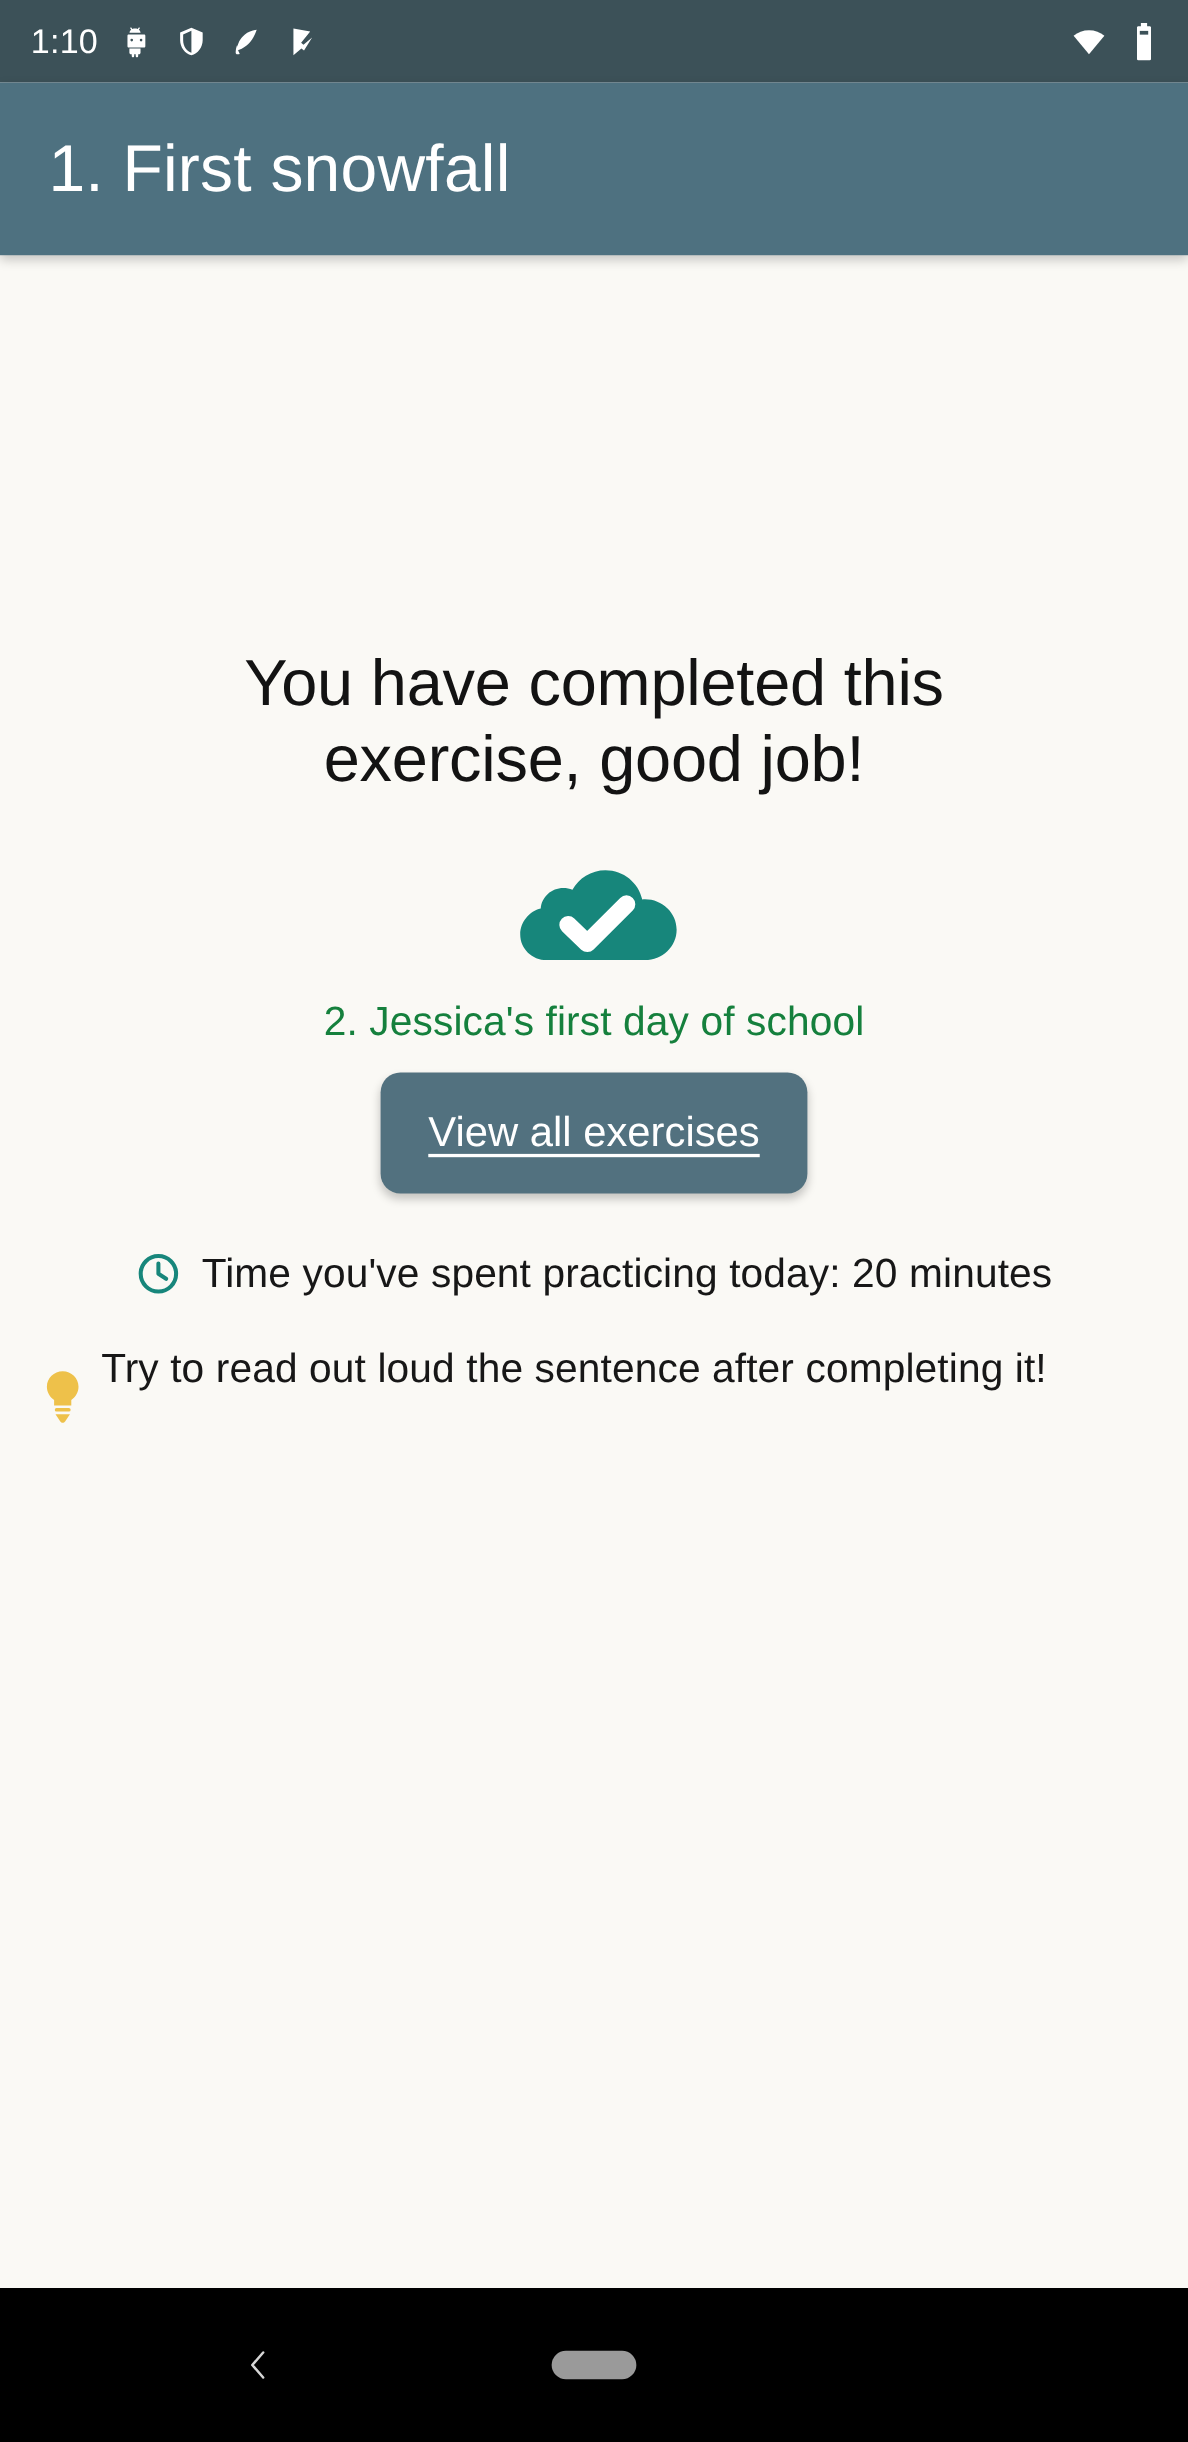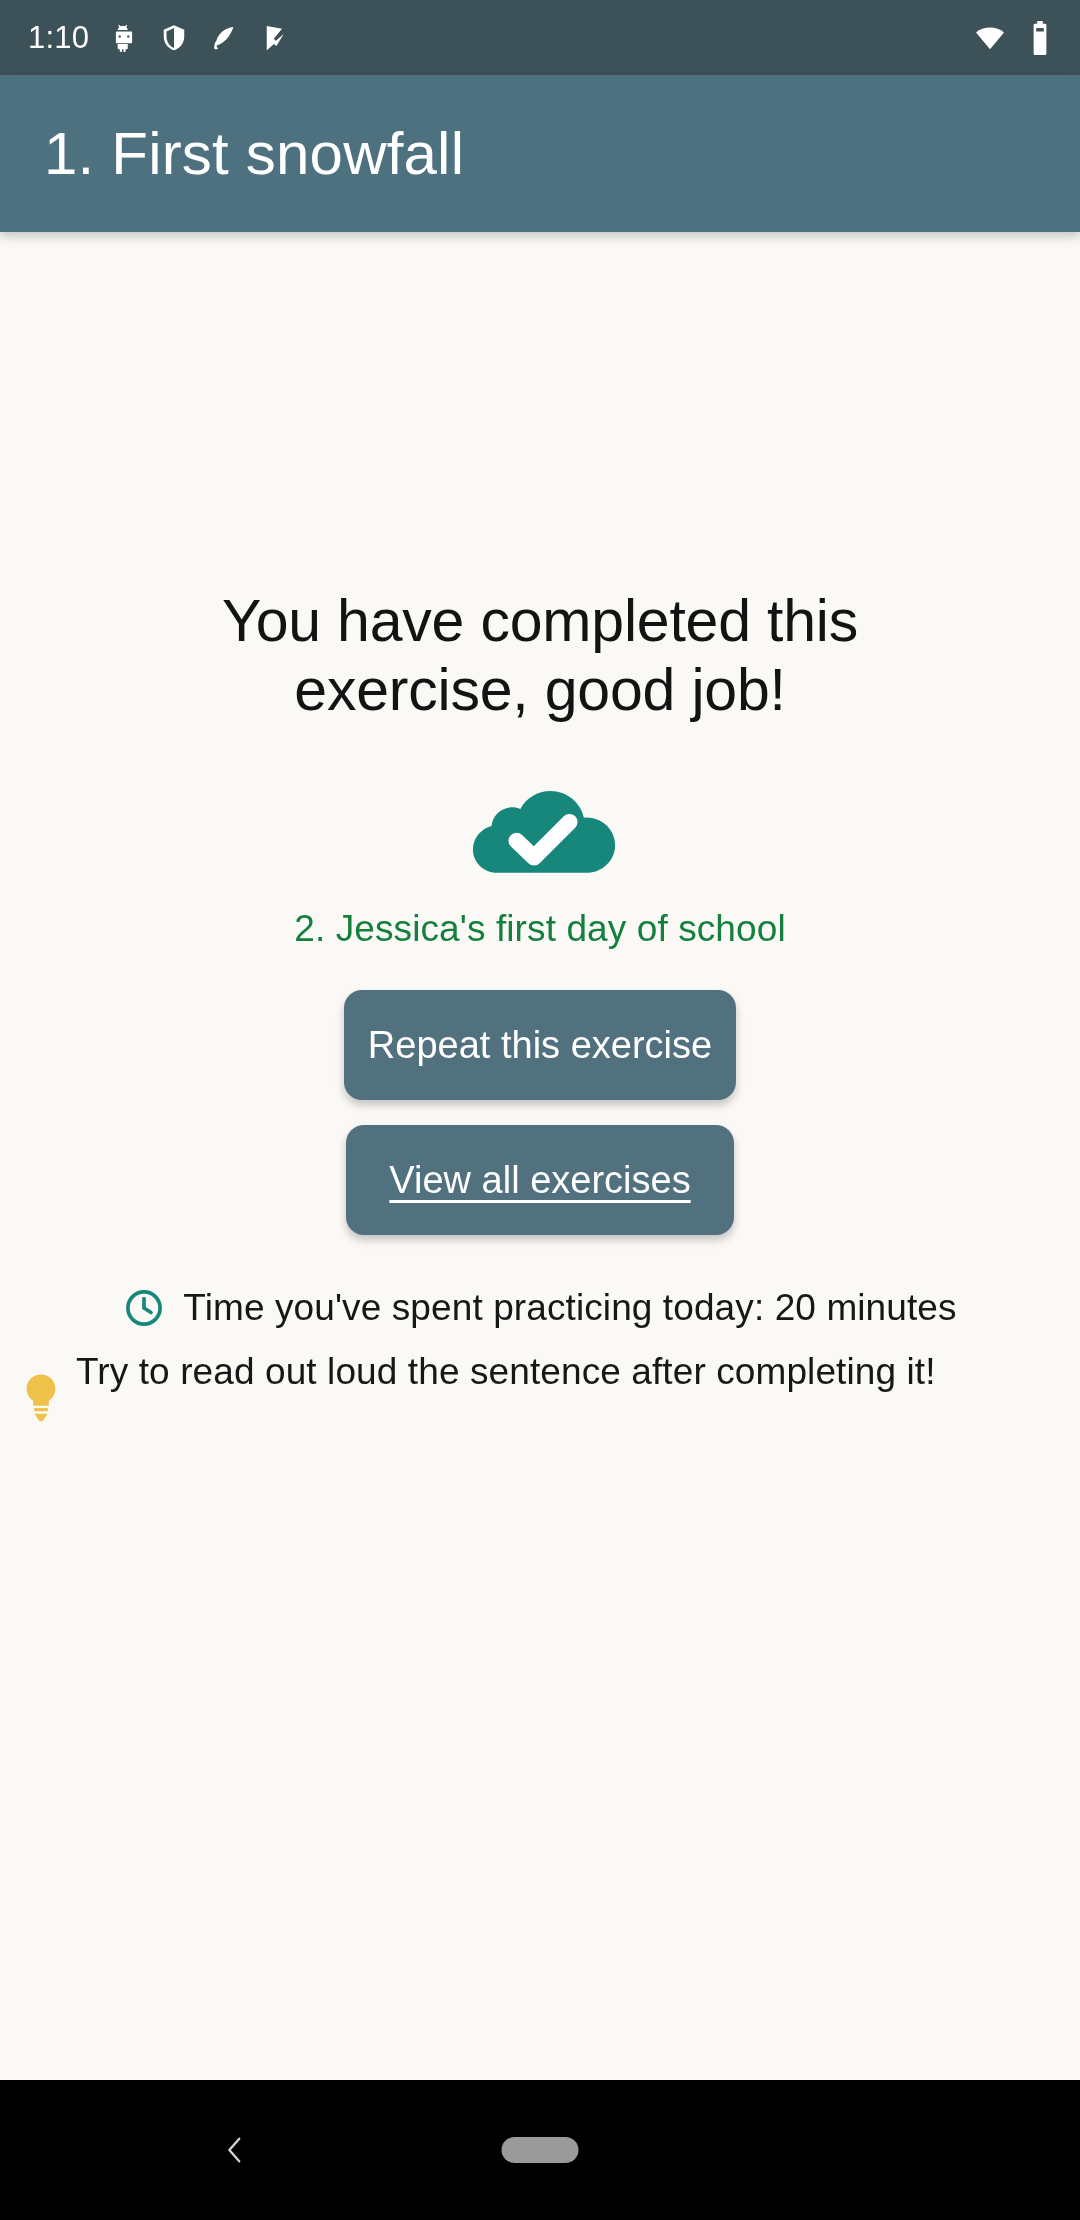--- a/index.html
+++ b/index.html
@@ -140,23 +140,23 @@
     justify-content:center;
     gap:18px;
   }
   #practice-time-text {
     color:#171717;
     font-size:37px;
     letter-spacing:0.1px;
   }
 
   #tip-row {
-    margin-top:20px;
-    width:1080px;
-    padding:0 38px 0 22px;
+    margin-top:42px;
+    width:1080px;
+    padding:0 38px 0 38px;
     display:flex;
     align-items:flex-start;
     gap:16px;
   }
   #bulb-icon { flex:0 0 auto; margin-top:24px; }
   #tip-text {
     color:#171717;
     font-size:37px;
     line-height:1.24;
     letter-spacing:0.1px;
@@ -231,23 +231,20 @@
     <div id="headline">You have completed this exercise, good job!</div>
 
     <svg id="cloud-check-icon" viewBox="0 0 120 82" fill="none">
       <path d="M94.5 33.2c-.6 0-1.2 0-1.8.1C90.2 22 80 13.5 67.8 13.5c-9.7 0-18.2 5.4-22.4 13.3-1.9-.8-4-1.2-6.2-1.2-8.1 0-14.7 6.1-15.3 13.9C16.4 41.3 10 48.4 10 57c0 9.6 8 17.4 17.9 17.4h66.6c11.9 0 21.5-9.2 21.5-20.6s-9.6-20.6-21.5-20.6z" fill="#17867b"></path>
       <path d="M42.5 50.5 55.5 63 82 36.5" stroke="#ffffff" stroke-width="12" stroke-linecap="round" stroke-linejoin="round" fill="none"></path>
     </svg>
 
 
     <div id="next-exercise-subtitle">2. Jessica's first day of school</div>
 
-    <button id="repeat-exercise-button" class="action-btn">
-      <span>Repeat this exercise</span>
-    </button>
 
     <button id="view-all-exercises-button" class="action-btn">
       <span id="view-all-exercises-label">View all exercises</span>
     </button>
 
     <div id="practice-time-row">
       <svg width="42" height="42" viewBox="0 0 24 24" fill="none">
         <circle cx="12" cy="12" r="9.2" stroke="#17867b" stroke-width="2.1"></circle>
         <path d="M12 6.6V12l4 2.6" stroke="#17867b" stroke-width="2.1" stroke-linecap="round" stroke-linejoin="round"></path>
       </svg>

